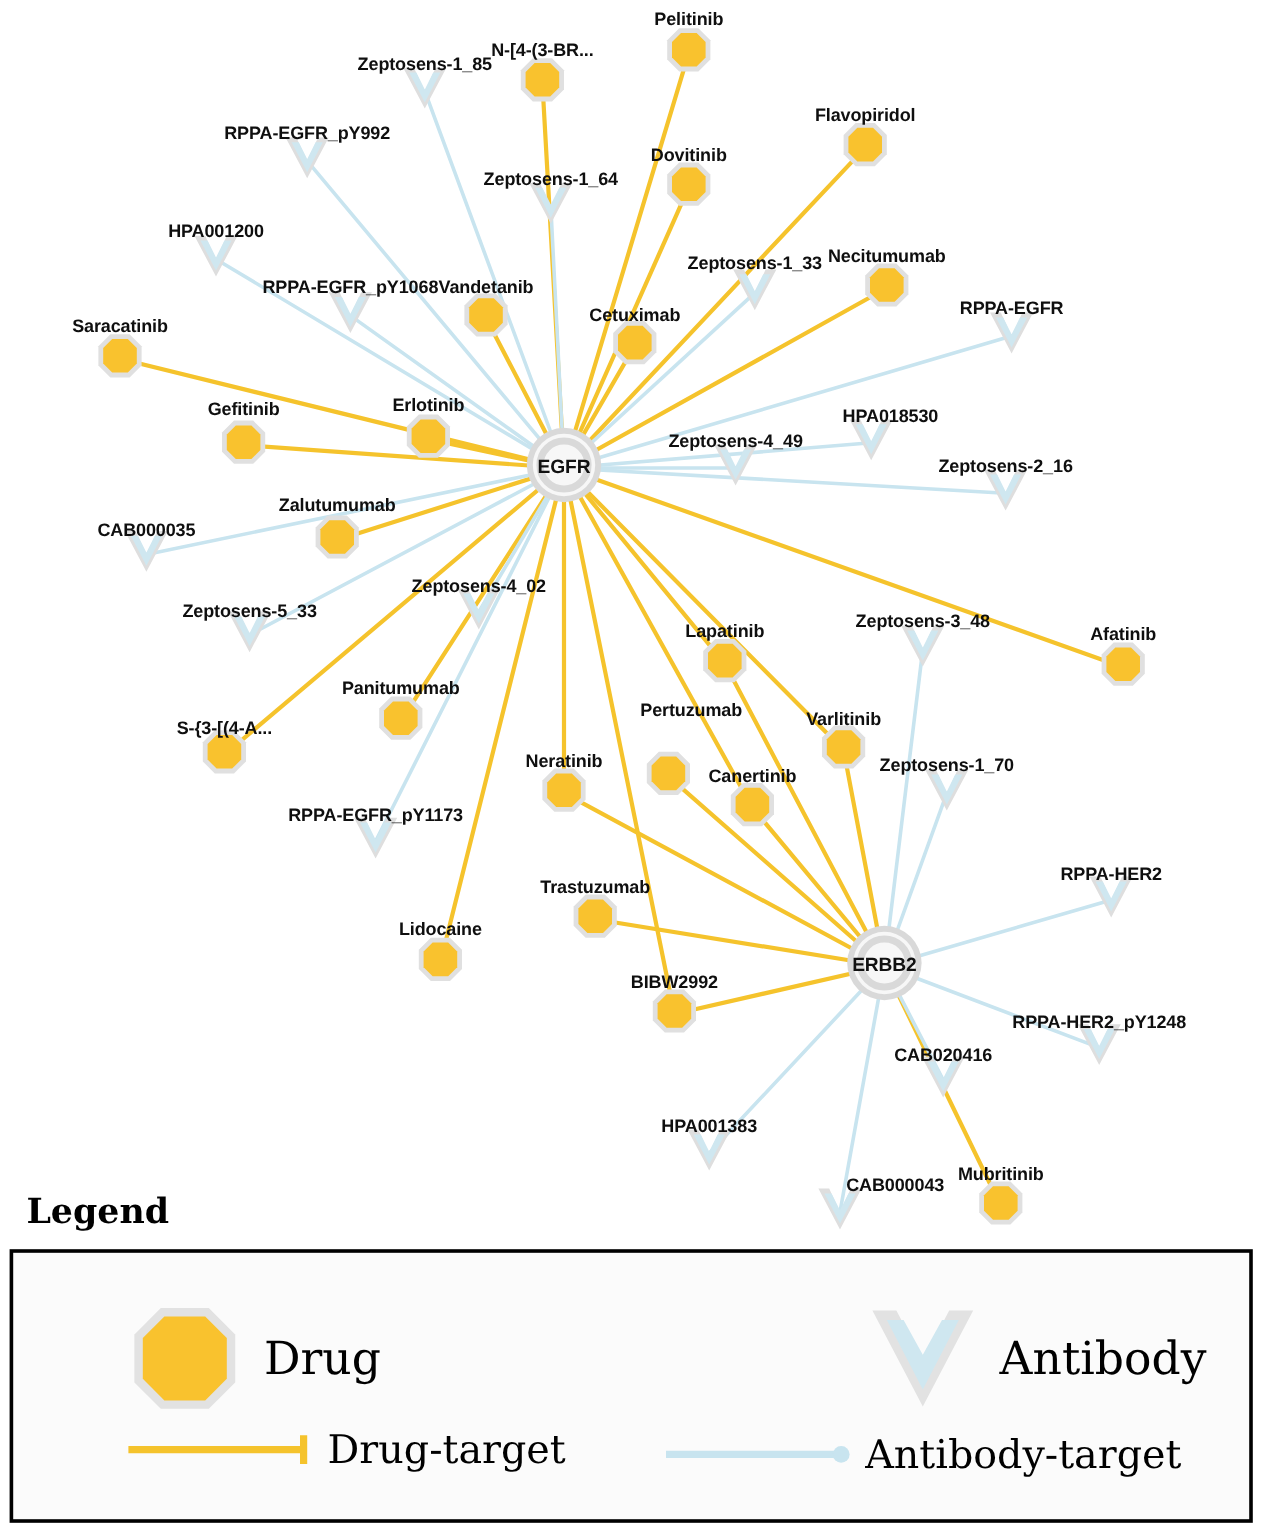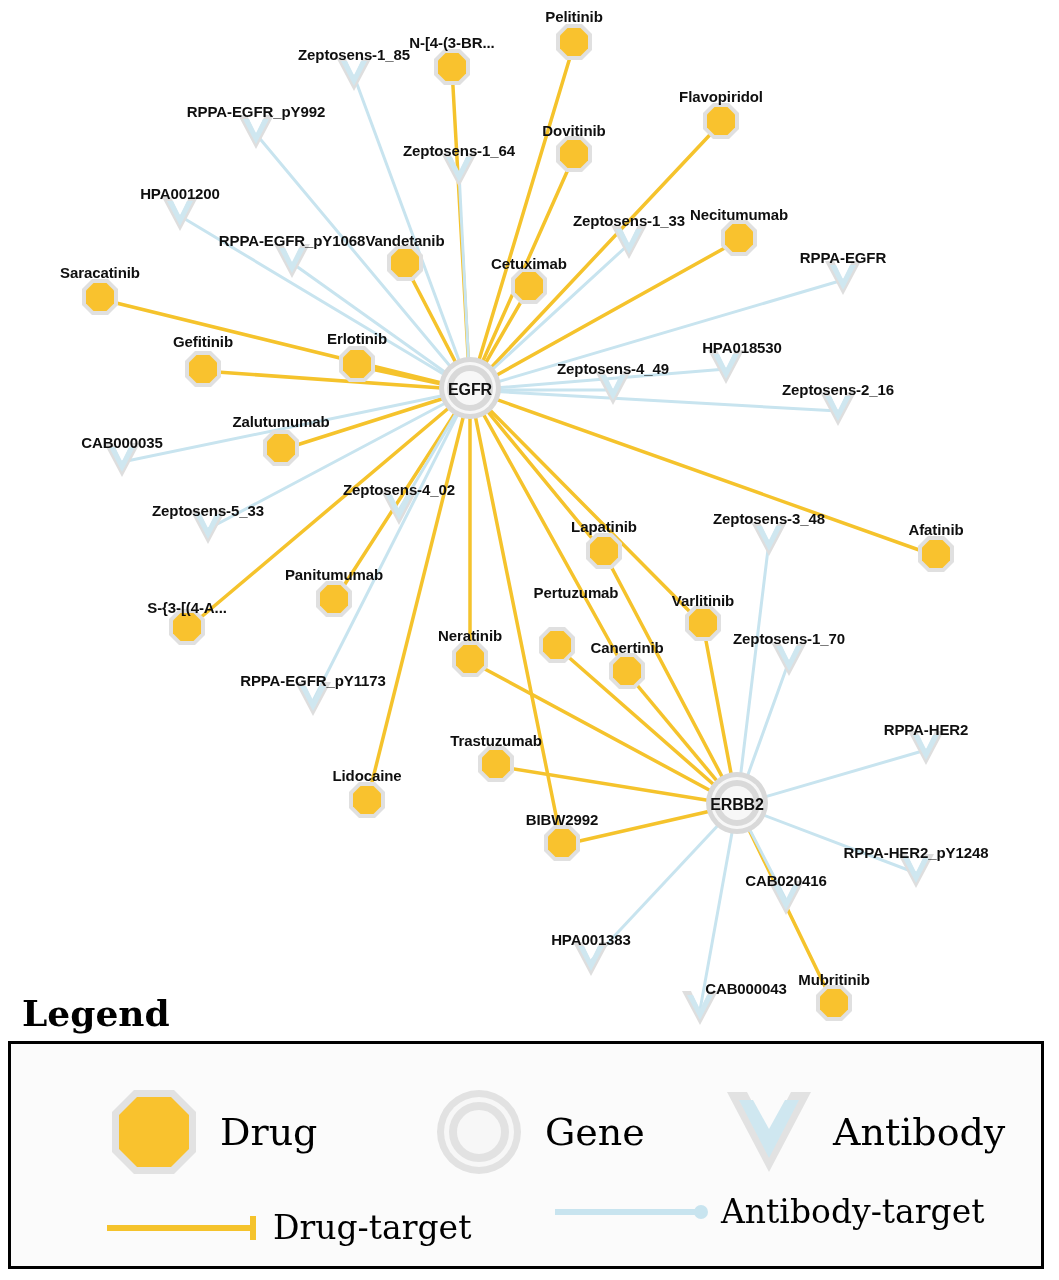--- a/index.html
+++ b/index.html
@@ -42,21 +42,21 @@
   .gene-label {
     font-size: 16px;
     color: #111;
   }
   
   #legend-title {
     position: absolute;
     left: 22px;
     top: 992px;
     font-family: "DejaVu Serif", serif;
-    font-size: 36px;
+    font-size: 29px;
     font-weight: bold;
     color: #000;
   }
   #legend-box {
     position: absolute;
     left: 8px;
     top: 1041px;
     width: 1036px;
     height: 228px;
     border: 3px solid #000;
@@ -393,38 +393,30 @@
 
 <div id="legend-box">
   <div class="legend-row-1">
     <div class="legend-item" style="left:95px; top:22px;">
       <svg width="96" height="96" viewBox="0 0 96 96">
         <polygon points="28,6 68,6 90,28 90,68 68,90 28,90 6,68 6,28" fill="#e2e2e2"></polygon>
         <polygon points="31,13 65,13 83,31 83,65 65,83 31,83 13,65 13,31" fill="#f9c22e"></polygon>
       </svg>
       <span class="legend-text">Drug</span>
     </div>
-    <div class="legend-item" style="left:420px; top:22px;">
-      <svg width="96" height="96" viewBox="0 0 96 96">
-        <circle cx="48" cy="48" r="42" fill="#e2e2e2"></circle>
-        <circle cx="48" cy="48" r="35" fill="#f7f7f7"></circle>
-        <circle cx="48" cy="48" r="26" fill="#f7f7f7" stroke="#e2e2e2" stroke-width="8"></circle>
-      </svg>
-      <span class="legend-text">Gene</span>
-    </div>
     <div class="legend-item" style="left:712px; top:22px;">
       <svg width="92" height="96" viewBox="0 0 92 96">
         <polygon points="4,8 46,88 88,8 68,8 46,50 24,8" fill="#e2e2e2"></polygon>
         <polygon points="16,16 46,74 76,16 62,16 46,45 30,16" fill="#cfe7f0"></polygon>
       </svg>
       <span class="legend-text">Antibody</span>
     </div>
   </div>
   <div class="legend-row-2">
-    <div class="legend-item" style="left:92px; top:24px;">
+    <div class="legend-item" style="left:92px; top:4px;">
       <svg width="160" height="34" viewBox="0 0 160 34">
         <line x1="4" y1="17" x2="148" y2="17" stroke="#f5c32c" stroke-width="6"></line>
         <line x1="150" y1="5" x2="150" y2="29" stroke="#f5c32c" stroke-width="6"></line>
       </svg>
       <span class="legend-text-small">Drug-target</span>
     </div>
     <div class="legend-item" style="left:540px; top:8px;">
       <svg width="160" height="34" viewBox="0 0 160 34">
         <line x1="4" y1="17" x2="146" y2="17" stroke="#c8e4ef" stroke-width="6"></line>
         <circle cx="150" cy="17" r="7" fill="#c8e4ef"></circle>

